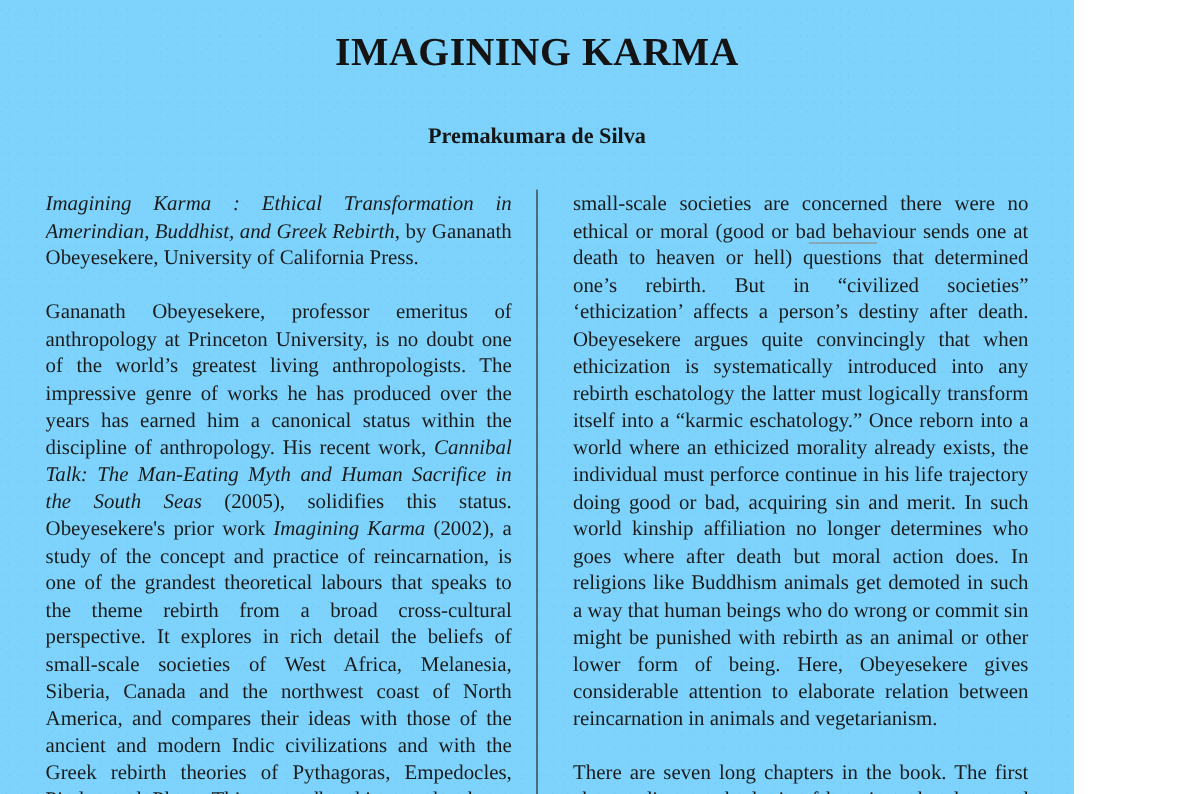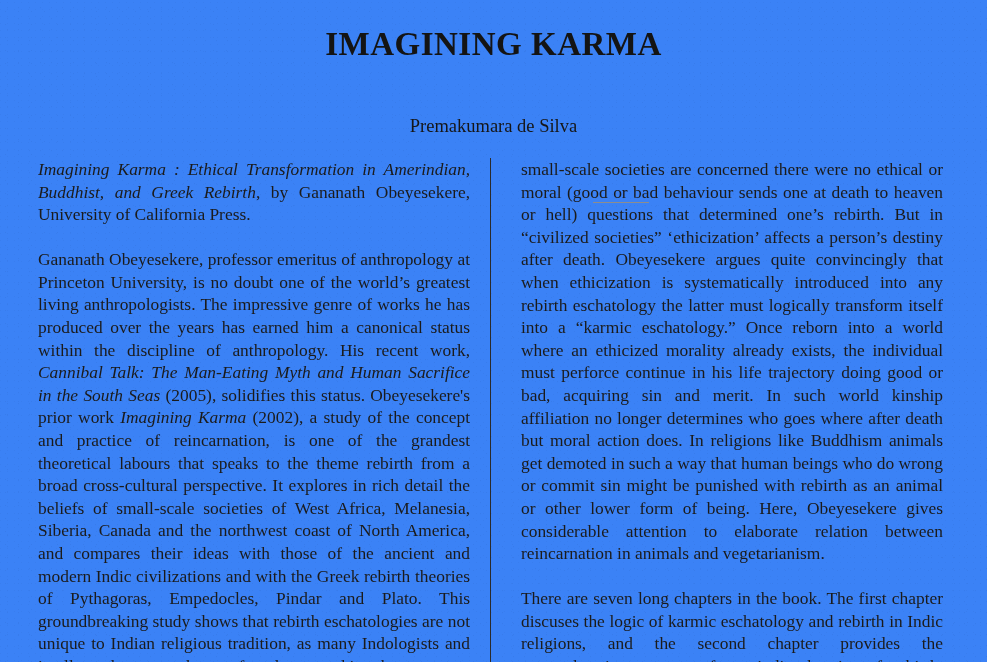--- a/index.html
+++ b/index.html
@@ -8,47 +8,47 @@
     padding: 0;
     background: #ffffff;
   }
   body {
     font-family: "Liberation Serif", "DejaVu Serif", serif;
     color: #1a1a1a;
   }
 
   .page {
     position: relative;
-    width: 987px;
+    width: 895px;
     height: 662px;
-    background: #3b82f6;
+    background: #7dd3fc;
     overflow: hidden;
     box-sizing: border-box;
   }
 
   
   .header {
     padding-top: 26px;
     text-align: center;
   }
   .doc-title {
     font-family: "Liberation Serif", "DejaVu Serif", serif;
     font-weight: bold;
     font-size: 33px;
     letter-spacing: 0.5px;
     line-height: 1.1;
     margin: 0;
     color: #141414;
   }
   .doc-author {
     font-family: "Liberation Serif", "DejaVu Serif", serif;
-    font-weight: normal;
+    font-weight: bold;
     font-size: 18.5px;
     line-height: 1.1;
-    margin: 12px;
+    margin: 0;
     padding-top: 42px;
     color: #161616;
   }
 
   
   .columns {
     position: absolute;
     top: 158px;
     left: 38px;
     right: 38px;

